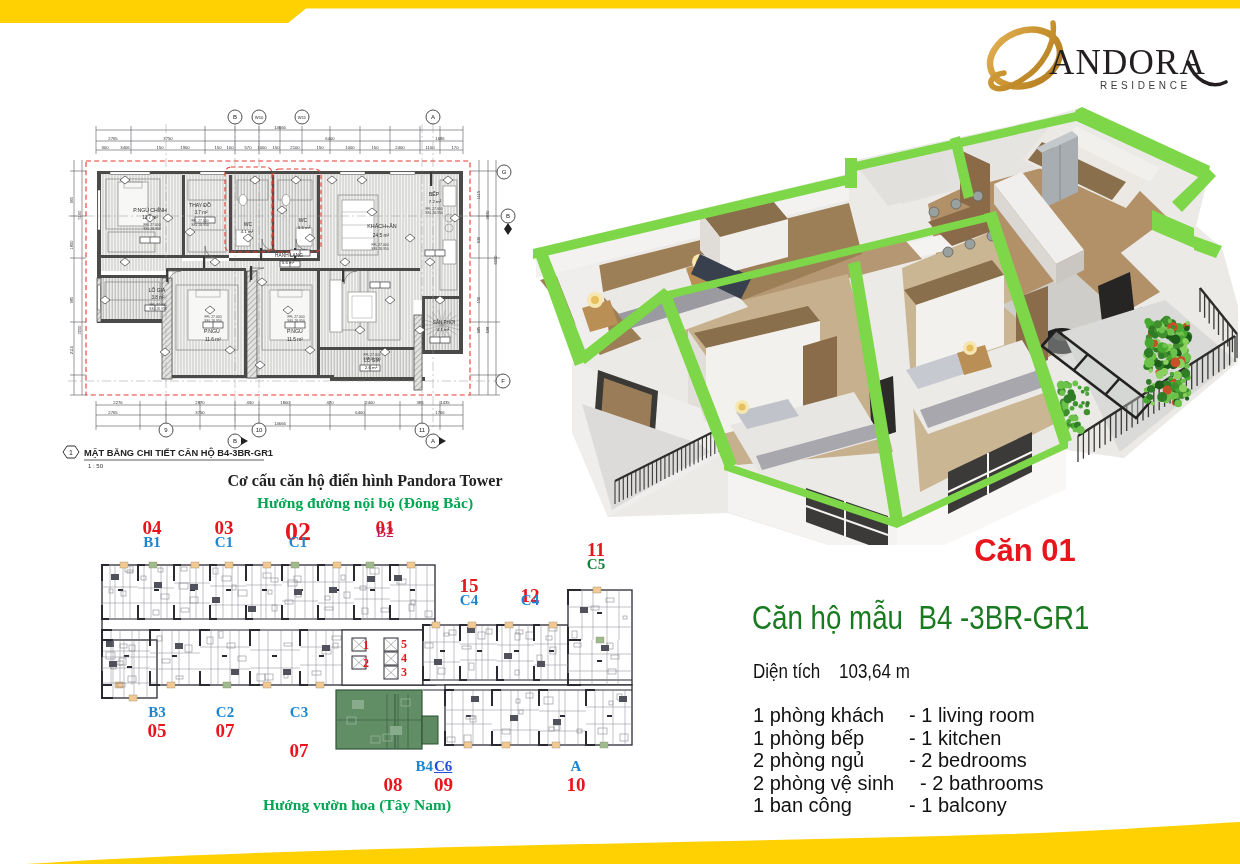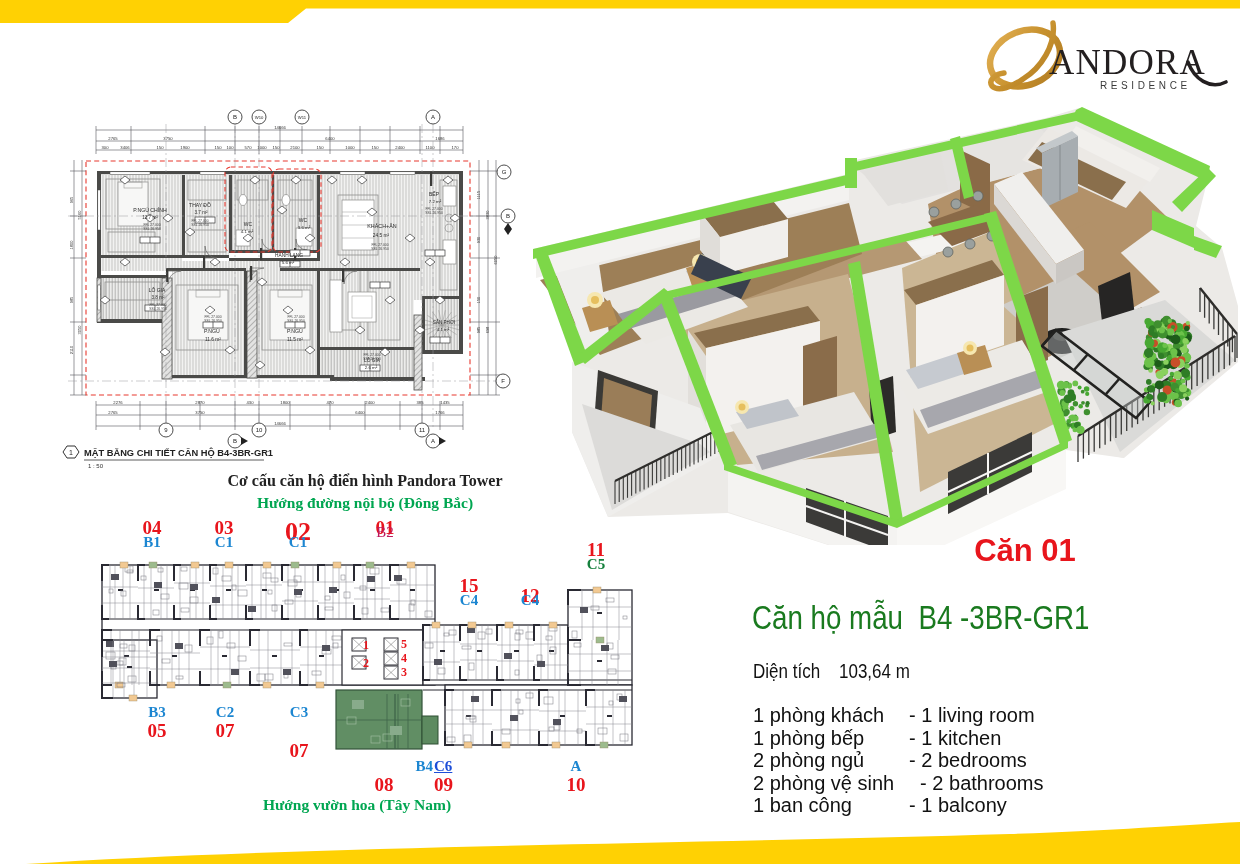--- a/index.html
+++ b/index.html
@@ -64,21 +64,21 @@
 <div class="abs" style="left:429px;top:592px;width:80px;text-align:center;font-size:15px;font-weight:bold;color:#1c86d1;font-family:'Liberation Serif',serif;">C4</div>
 <div class="abs" style="left:490px;top:575px;width:80px;text-align:center;font-size:19px;font-weight:bold;color:#e8151c;font-family:'Liberation Serif',serif;margin-top:10px;">12</div>
 <div class="abs" style="left:490px;top:592px;width:80px;text-align:center;font-size:15px;font-weight:bold;color:#1c86d1;font-family:'Liberation Serif',serif;">C4</div>
 <div class="abs" style="left:117px;top:704px;width:80px;text-align:center;font-size:15px;font-weight:bold;color:#1c86d1;font-family:'Liberation Serif',serif;">B3</div>
 <div class="abs" style="left:117px;top:720px;width:80px;text-align:center;font-size:19px;font-weight:bold;color:#e8151c;font-family:'Liberation Serif',serif;">05</div>
 <div class="abs" style="left:185px;top:704px;width:80px;text-align:center;font-size:15px;font-weight:bold;color:#1c86d1;font-family:'Liberation Serif',serif;">C2</div>
 <div class="abs" style="left:185px;top:720px;width:80px;text-align:center;font-size:19px;font-weight:bold;color:#e8151c;font-family:'Liberation Serif',serif;">07</div>
 <div class="abs" style="left:259px;top:704px;width:80px;text-align:center;font-size:15px;font-weight:bold;color:#1c86d1;font-family:'Liberation Serif',serif;">C3</div>
 <div class="abs" style="left:259px;top:720px;width:80px;text-align:center;font-size:19px;font-weight:bold;color:#e8151c;font-family:'Liberation Serif',serif;margin-top:20px;">07</div>
 <div class="abs" style="left:353px;top:758px;width:80px;text-align:right;font-size:15px;font-weight:bold;color:#1c86d1;font-family:'Liberation Serif',serif;">B4</div>
-<div class="abs" style="left:344px;top:774px;width:80px;text-align:center;font-size:19px;font-weight:bold;color:#e8151c;font-family:'Liberation Serif',serif;">08</div>
+<div class="abs" style="left:353px;top:774px;width:80px;text-align:center;font-size:19px;font-weight:bold;color:#e8151c;font-family:'Liberation Serif',serif;">08</div>
 <div class="abs" style="left:434px;top:758px;width:80px;text-align:left;font-size:15px;font-weight:bold;color:#1d4ed8;font-family:'Liberation Serif',serif;text-decoration:underline;">C6</div>
 <div class="abs" style="left:434px;top:774px;width:80px;text-align:left;font-size:19px;font-weight:bold;color:#e8151c;font-family:'Liberation Serif',serif;">09</div>
 <div class="abs" style="left:536px;top:758px;width:80px;text-align:center;font-size:15px;font-weight:bold;color:#1c86d1;font-family:'Liberation Serif',serif;">A</div>
 <div class="abs" style="left:536px;top:774px;width:80px;text-align:center;font-size:19px;font-weight:bold;color:#e8151c;font-family:'Liberation Serif',serif;">10</div>
 
 <div class="abs" style="left:165px;top:472px;width:400px;text-align:center;font-size:16px;font-weight:bold;color:#222;font-family:'Liberation Serif',serif;">Cơ cấu căn hộ điển hình Pandora Tower</div>
 
 <div class="abs" style="left:165px;top:494px;width:400px;text-align:center;font-size:15.5px;font-weight:bold;color:#00a651;font-family:'Liberation Serif',serif;">Hướng đường nội bộ (Đông Bắc)</div>
 
 <div class="abs" style="left:157px;top:796px;width:400px;text-align:center;font-size:15.5px;font-weight:bold;color:#00a651;font-family:'Liberation Serif',serif;">Hướng vườn hoa (Tây Nam)</div>

